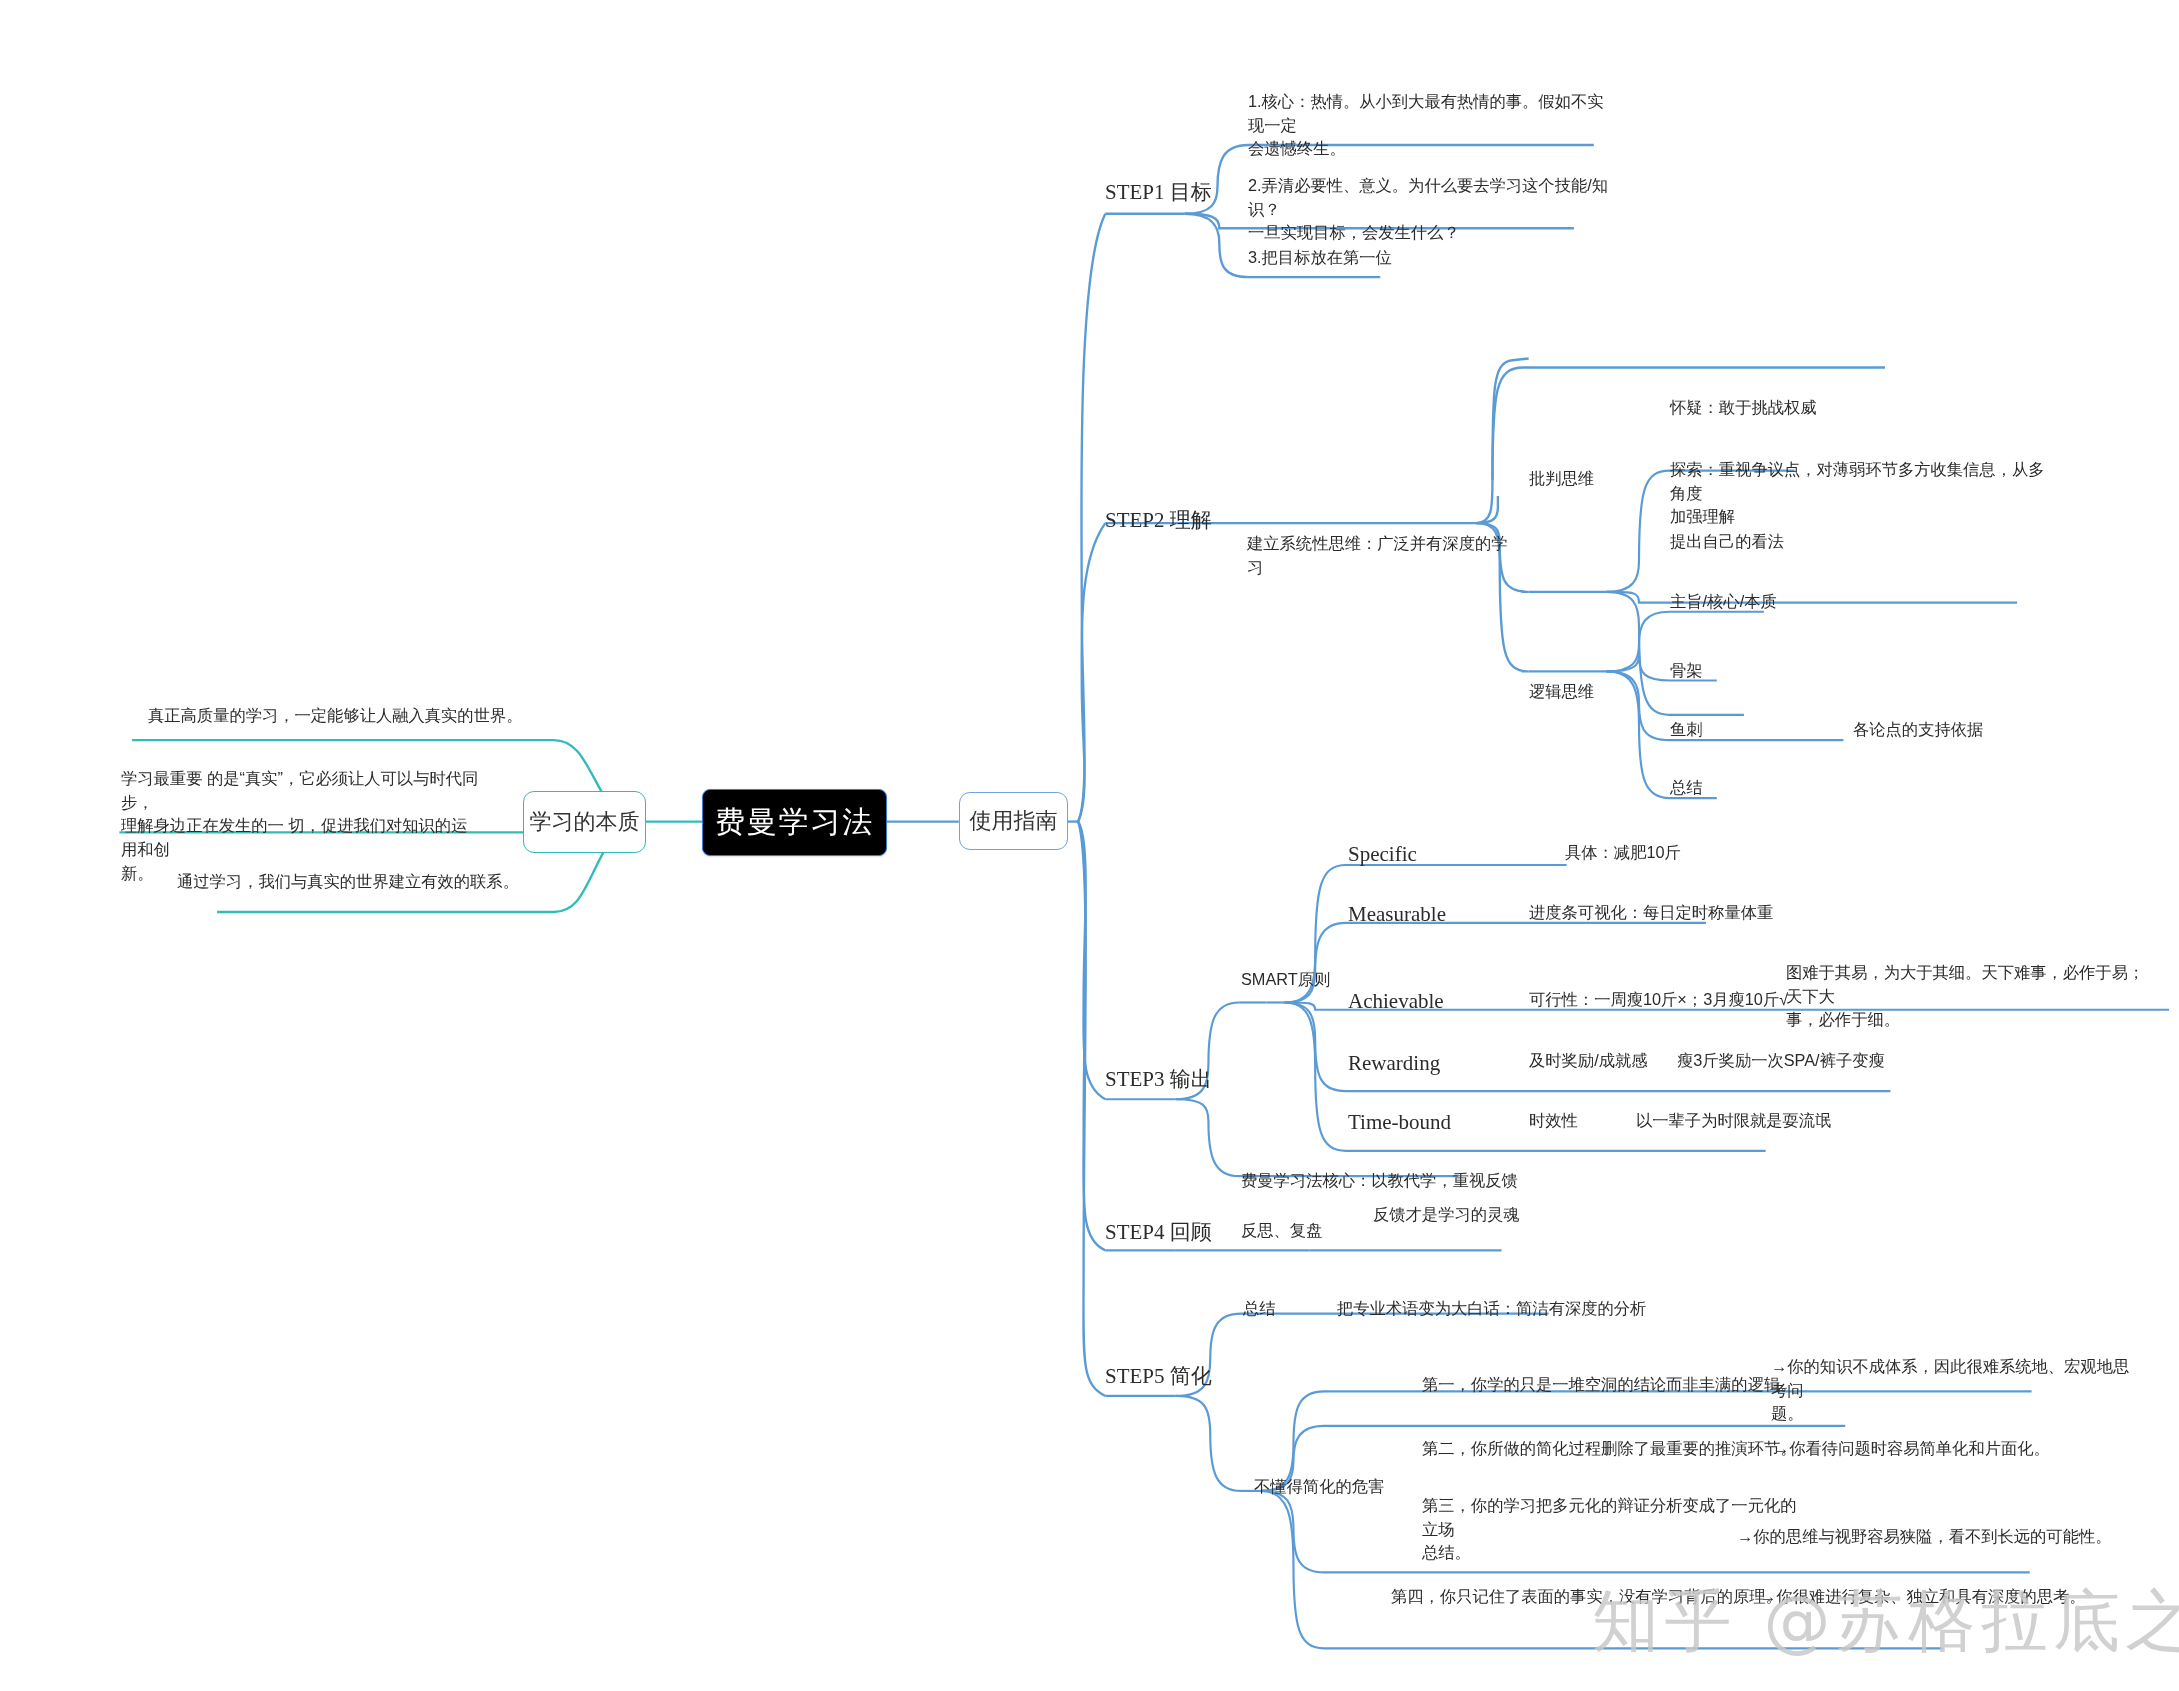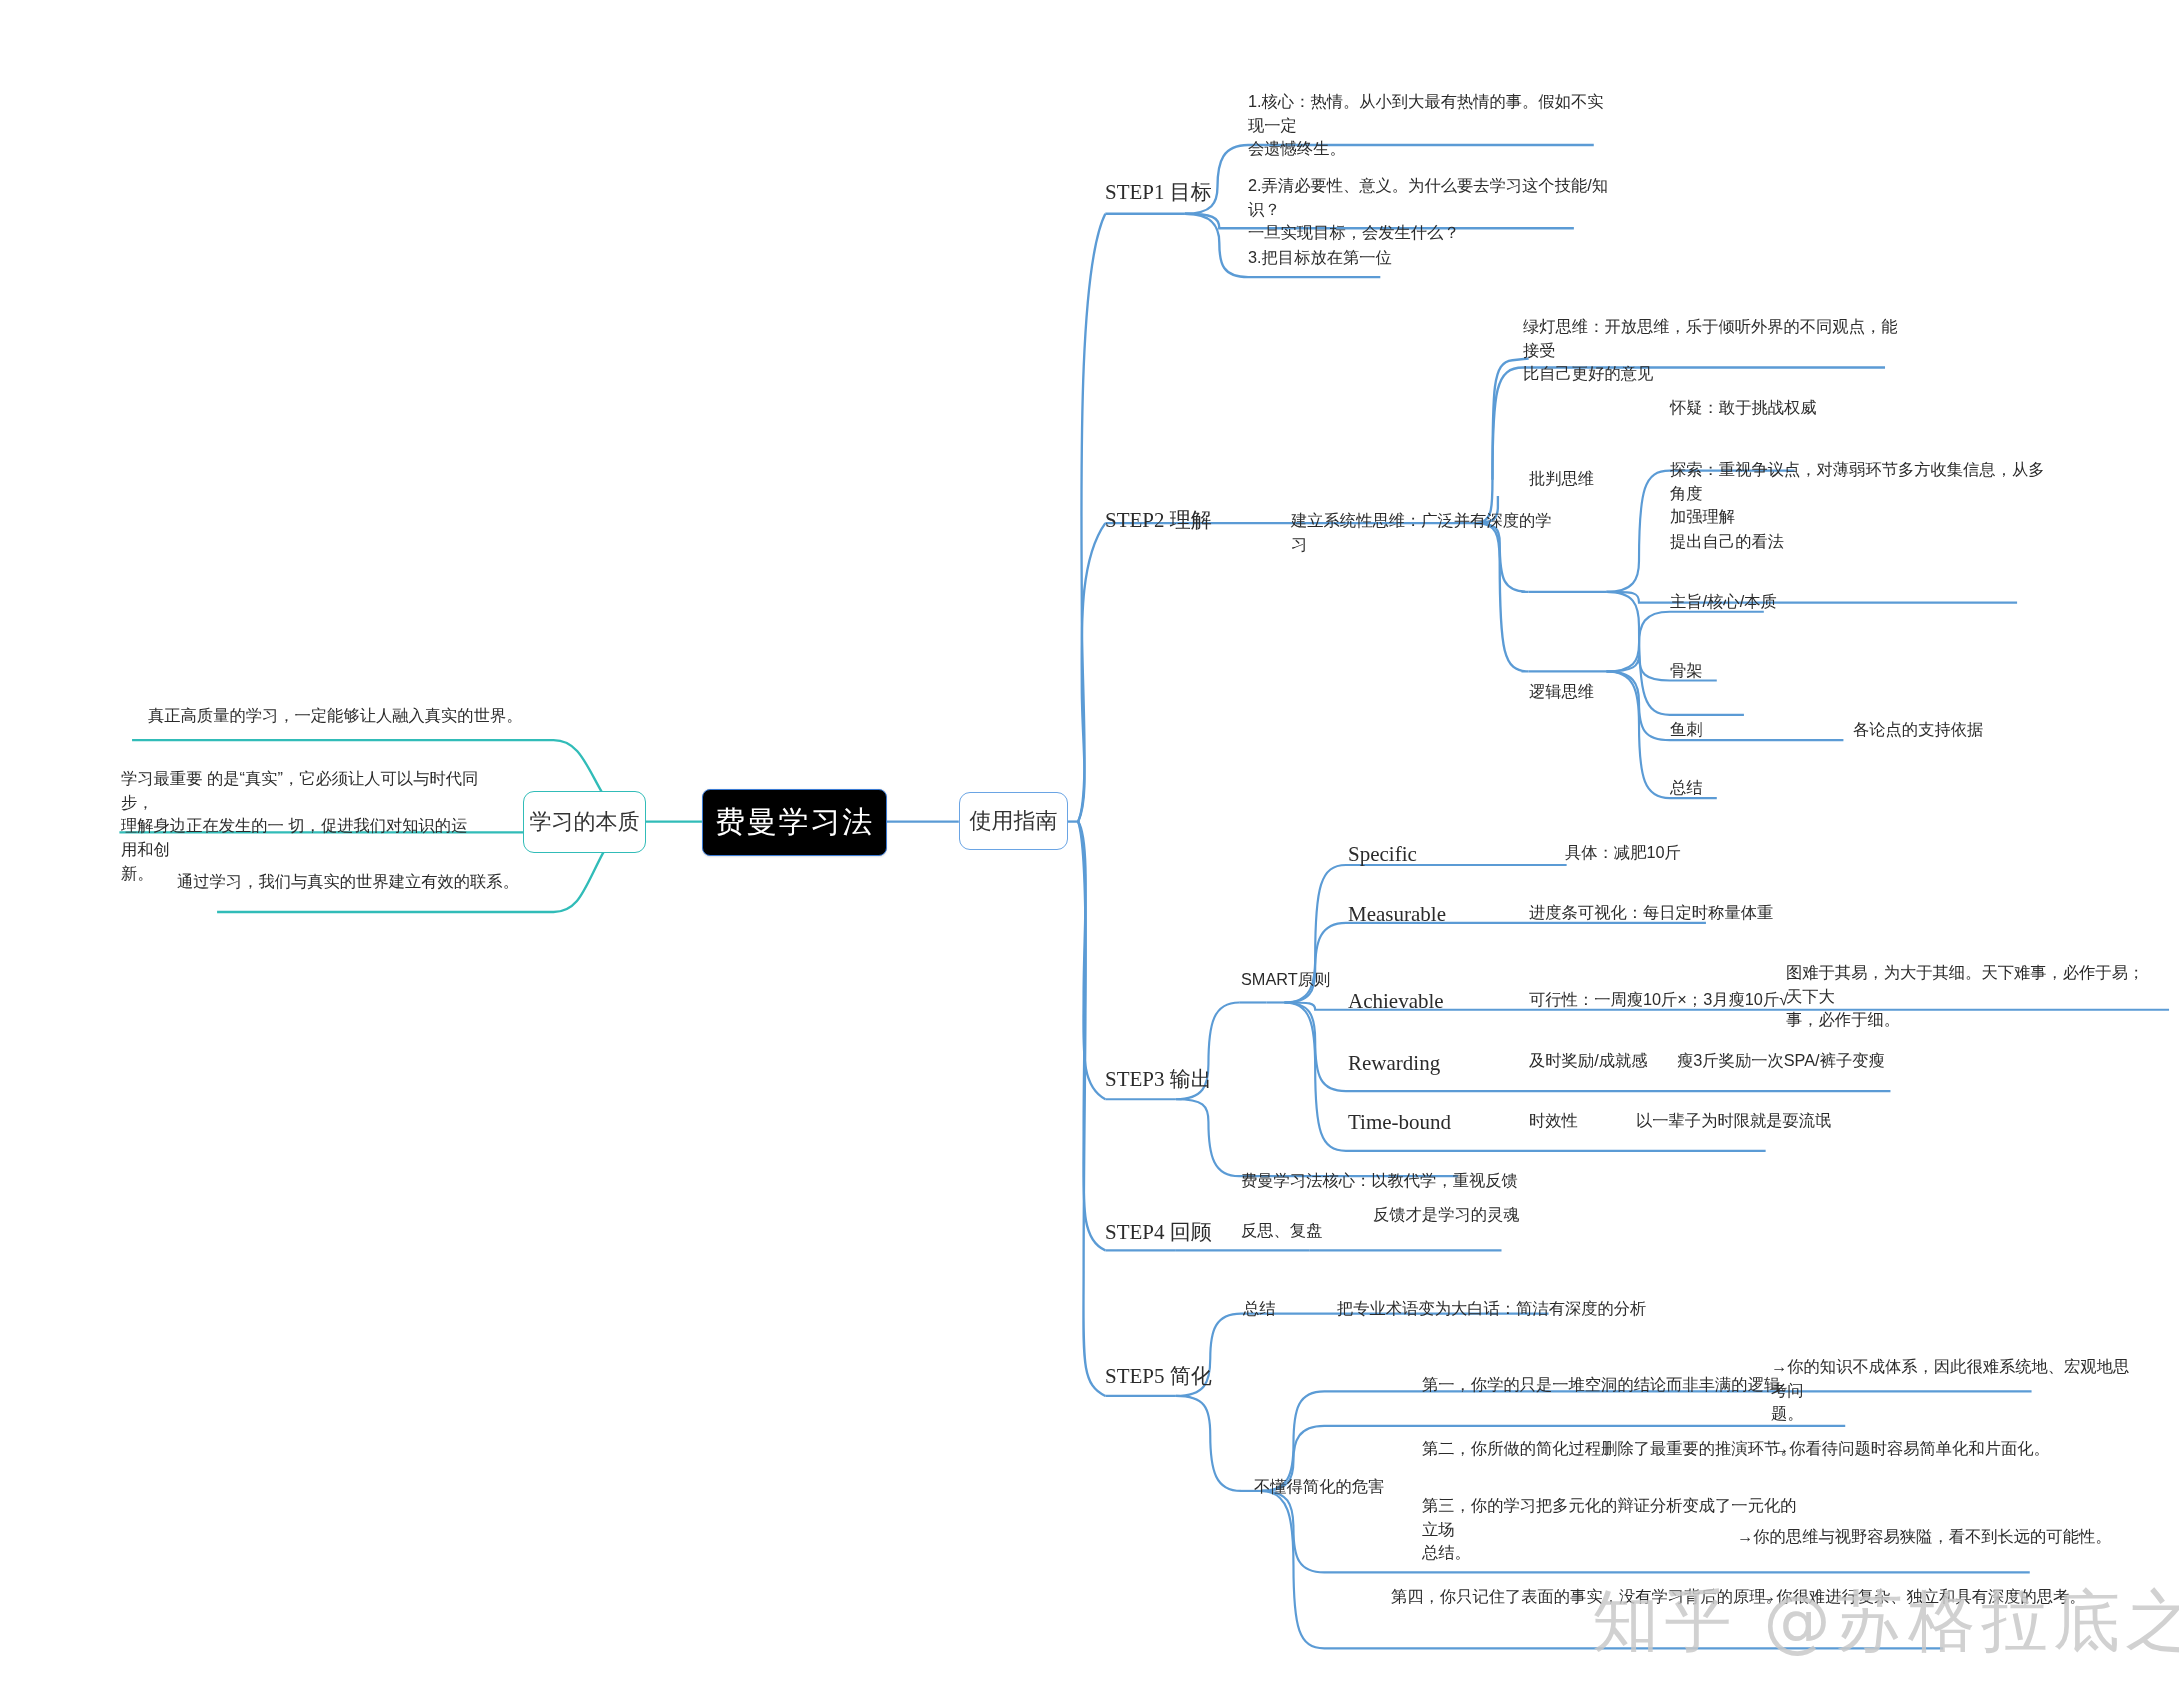--- a/index.html
+++ b/index.html
@@ -119,24 +119,22 @@
   <div class="pill" style="left:959px;top:792px;width:107px;height:56px;text-align:center;">使用指南</div>
 
   <div class="node lbl-en" style="left:1105px;top:177px;">STEP1 目标</div>
   <div class="node lbl-sm" style="left:1248px;top:90px;width:362px;">1.核心：热情。从小到大最有热情的事。假如不实现一定
 会遗憾终生。</div>
   <div class="node lbl-sm" style="left:1248px;top:174px;width:380px;">2.弄清必要性、意义。为什么要去学习这个技能/知识？
 一旦实现目标，会发生什么？</div>
   <div class="node lbl-sm" style="left:1248px;top:246px;width:271px;">3.把目标放在第一位</div>
 
   <div class="node lbl-en" style="left:1105px;top:505px;">STEP2 理解</div>
-  <div class="node lbl-sm" style="left:1247px;top:509px;width:271px;margin-left:44px;">建立系统性思维：广泛并有深度的学习</div>
+  <div class="node lbl-sm" style="left:1247px;top:532px;width:271px;">建立系统性思维：广泛并有深度的学习</div>
 
-  <div class="node lbl-sm" style="left:1523px;top:315px;width:380px;">绿灯思维：开放思维，乐于倾听外界的不同观点，能接受
-比自己更好的意见</div>
 
   <div class="node lbl-sm" style="left:1529px;top:467px;">批判思维</div>
   <div class="node lbl-sm" style="left:1670px;top:396px;width:271px;">怀疑：敢于挑战权威</div>
   <div class="node lbl-sm" style="left:1670px;top:458px;width:389px;">探索：重视争议点，对薄弱环节多方收集信息，从多角度
 加强理解</div>
   <div class="node lbl-sm" style="left:1670px;top:530px;width:271px;">提出自己的看法</div>
 
   <div class="node lbl-sm" style="left:1529px;top:680px;">逻辑思维</div>
   <div class="node lbl-sm" style="left:1670px;top:590px;">主旨/核心/本质</div>
   <div class="node lbl-sm" style="left:1670px;top:659px;">骨架</div>

